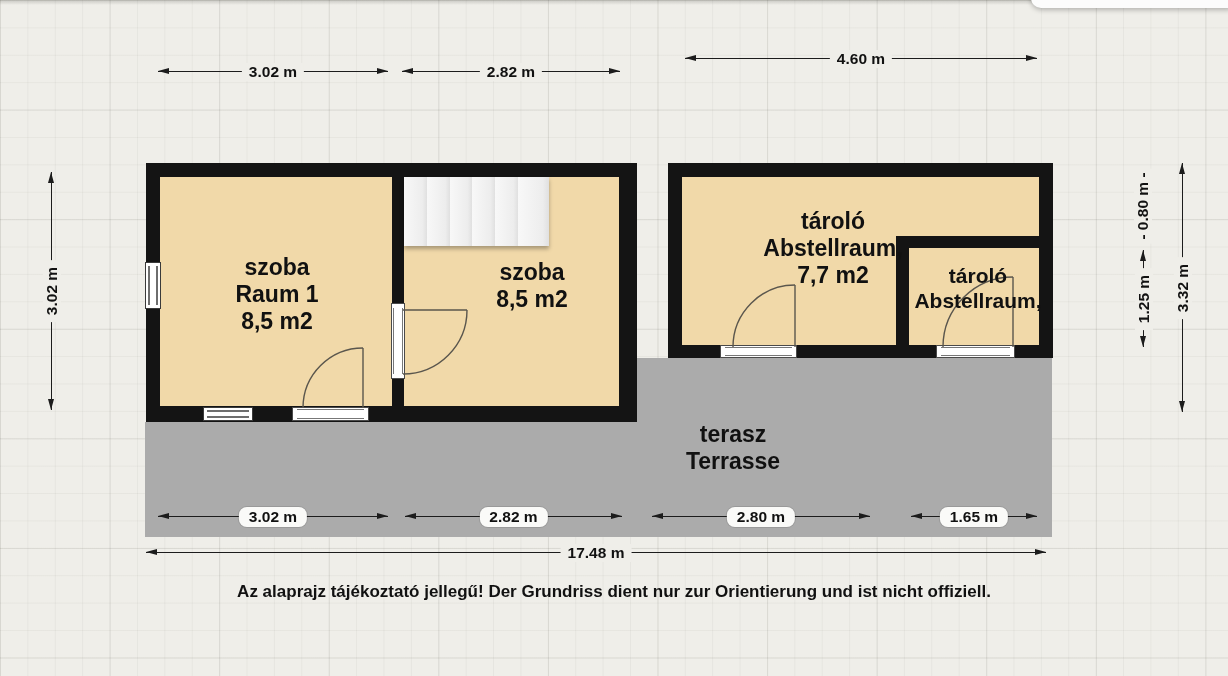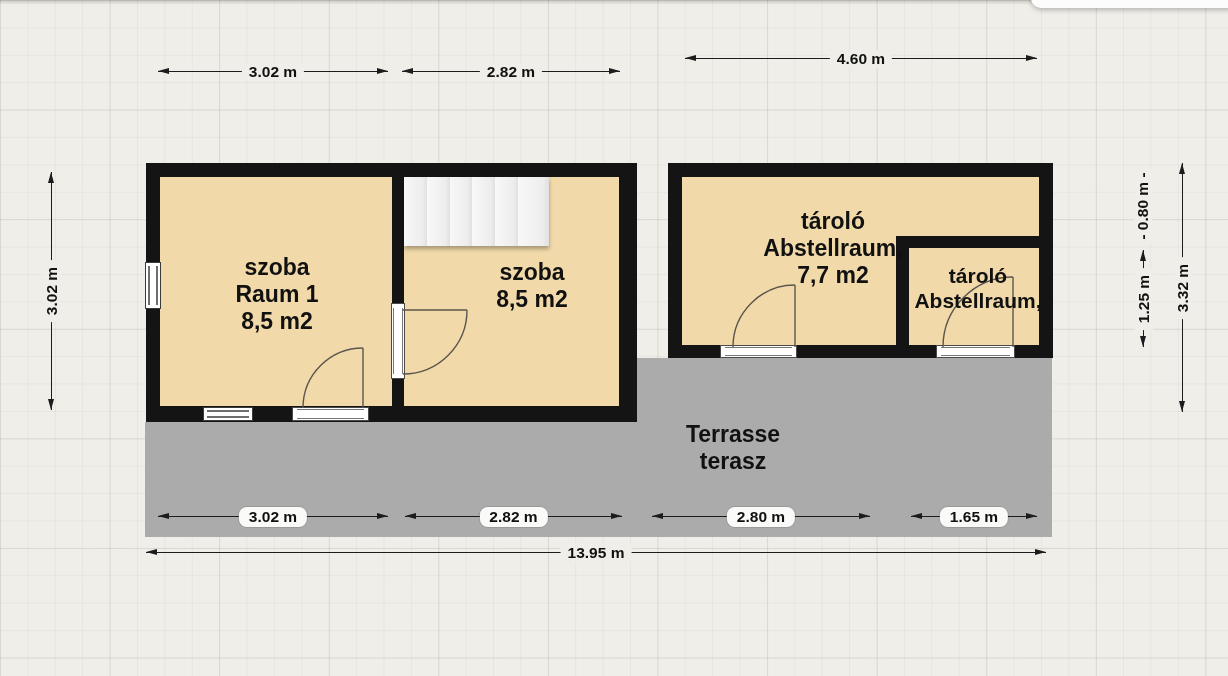--- a/index.html
+++ b/index.html
@@ -140,22 +140,22 @@
   <div class="room-label" style="left:713px;top:208px;width:240px;">
     <div>tároló</div>
     <div>Abstellraum,</div>
     <div>7,7 m2</div>
   </div>
   <div class="room-label small" style="left:868px;top:263px;width:220px;">
     <div>tároló</div>
     <div>Abstellraum,</div>
   </div>
   <div class="room-label" style="left:613px;top:421px;width:240px;">
+    <div>terasz</div>
     <div>Terrasse</div>
-    <div>terasz</div>
   </div>
 
   <div class="hdim" style="left:158px;top:71px;width:230px;">
     <span class="lab">3.02 m</span>
   </div>
   <div class="hdim" style="left:402px;top:71px;width:218px;">
     <span class="lab">2.82 m</span>
   </div>
   <div class="hdim" style="left:685px;top:58px;width:352px;">
     <span class="lab">4.60 m</span>
@@ -168,31 +168,32 @@
     <span class="lab pill">2.82 m</span>
   </div>
   <div class="hdim" style="left:652px;top:516px;width:218px;">
     <span class="lab pill">2.80 m</span>
   </div>
   <div class="hdim" style="left:911px;top:516px;width:126px;">
     <span class="lab pill">1.65 m</span>
   </div>
 
   <div class="hdim" style="left:146px;top:552px;width:900px;">
-    <span class="lab">13.95 m</span>
+    <span class="lab">17.48 m</span>
   </div>
 
   <div class="vdim" style="left:51px;top:172px;height:238px;">
     <span class="lab">3.02 m</span>
   </div>
   <div class="vfloat" style="left:1143px;top:206px;">- 0.80 m -</div>
   <div class="vdim" style="left:1143px;top:250px;height:97px;">
     <span class="lab">1.25 m</span>
   </div>
   <div class="vdim" style="left:1182px;top:163px;height:249px;">
     <span class="lab">3.32 m</span>
   </div>
 
+  <div id="disclaimer">Az alaprajz tájékoztató jellegű! Der Grundriss dient nur zur Orientierung und ist nicht offiziell.</div>
 
   <div id="top-shadow"></div>
   <div id="corner-panel"></div>
 
 </div>
 
 </body></html>

